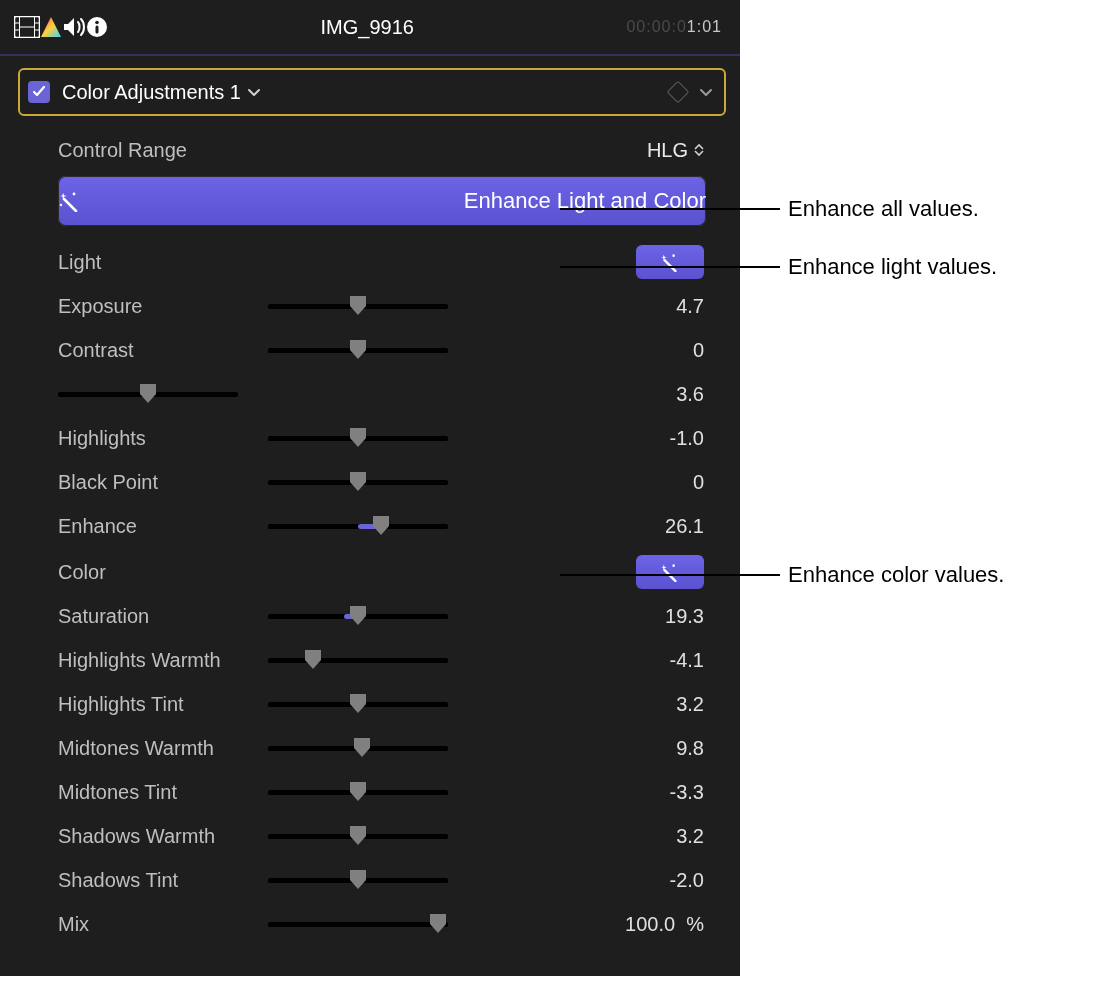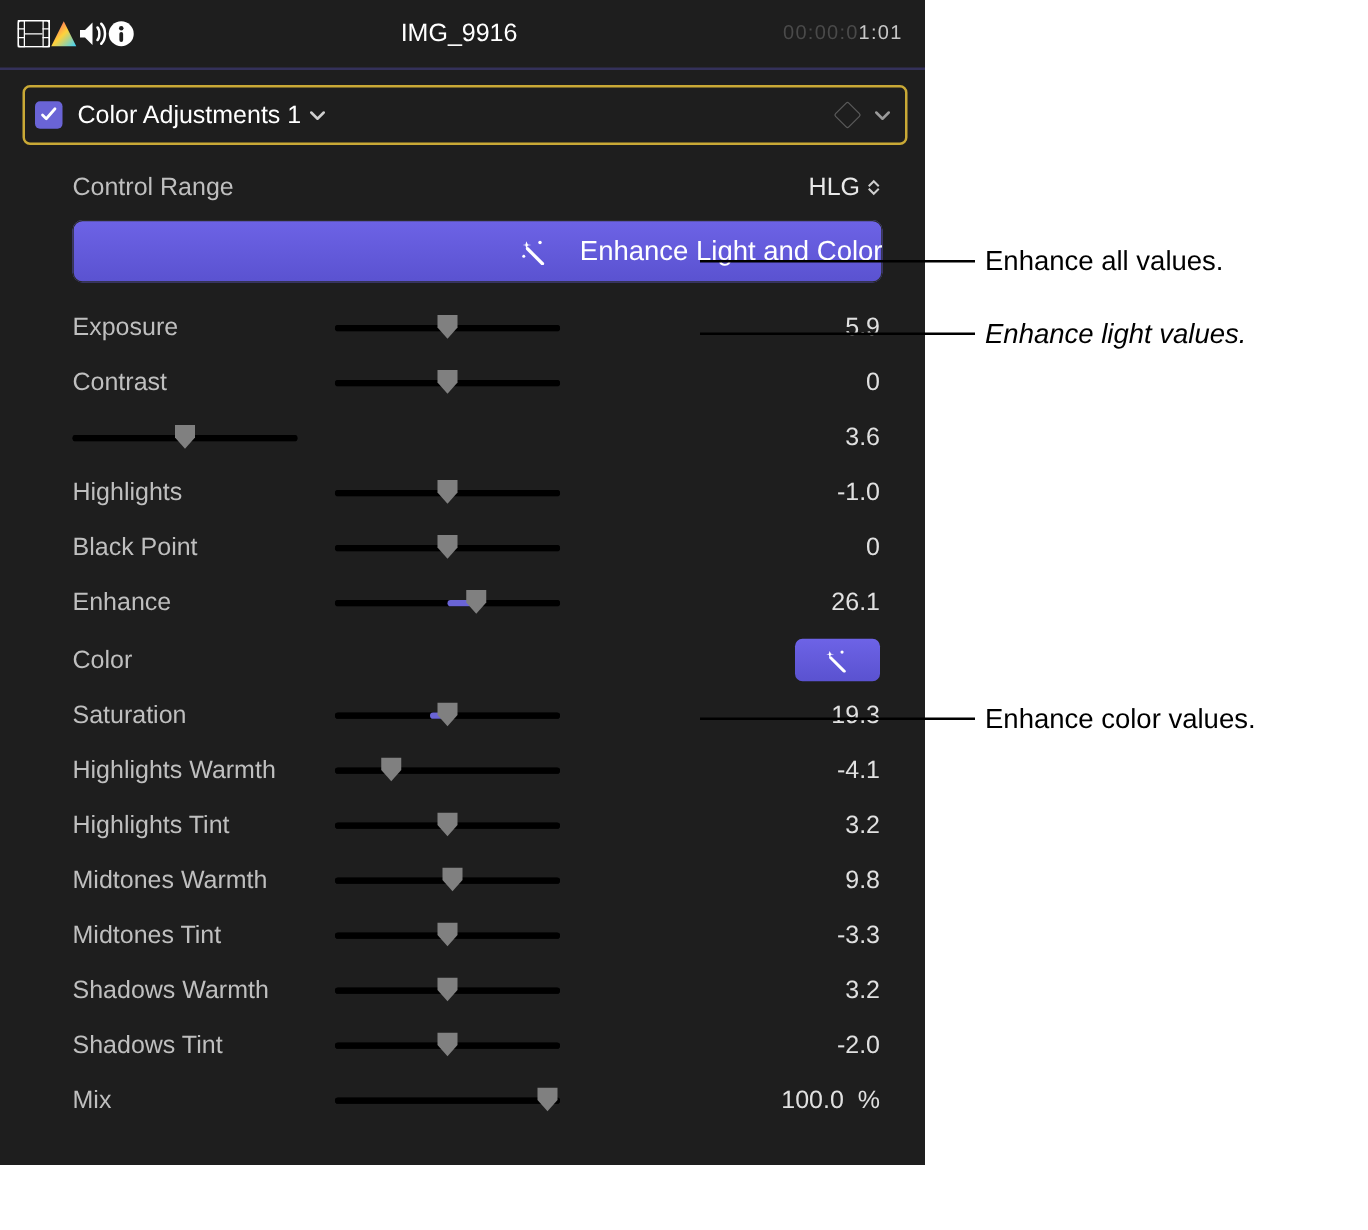--- a/index.html
+++ b/index.html
@@ -74,21 +74,21 @@
   .cr-select .updn { display:flex; flex-direction:column; line-height:0; }
   .cr-select .updn svg { display:block; }
 
   
   .enhance-all {
     height: 50px;
     margin: 4px 0 14px 0;
     border-radius: 8px;
     background: linear-gradient(#6d63e6,#5a52d0);
     color:#fff; font-size:22px; font-weight:500;
-    display:flex; align-items:center; justify-content:flex-end; gap:24px;
+    display:flex; align-items:center; justify-content:space-between; gap:24px;
     cursor:pointer;
     box-shadow: 0 0 0 1px #2b2b2b inset;
   }
 
   
   .wand {
     width: 68px; height:34px;
     border-radius:6px;
     background: linear-gradient(#6d63e6,#5a52d0);
     display:flex; align-items:center; justify-content:center;
@@ -225,36 +225,49 @@
     <div class="enhance-all">
       <svg width="24" height="22" viewBox="0 0 24 22">
         <path d="M2 3l1.3 2.6L6 6l-2.7.4L2 9l-.6-2.6L-1 6l2.4-.4z" transform="translate(3,0)" fill="#fff"></path>
         <path d="M6 9l12 12" stroke="#fff" stroke-width="2.6" stroke-linecap="round"></path>
         <circle cx="16" cy="4" r="1.4" fill="#fff"></circle>
         <circle cx="3" cy="15" r="1.2" fill="#fff"></circle>
       </svg>
       <span>Enhance Light and Color</span>
     </div>
 
+    <div class="row section">
+      <div class="label">Light</div>
+      <div class="slider-cell"></div>
+      <div class="value-cell" style="display:flex; justify-content:flex-end;">
+        <span class="wand">
+          <svg width="22" height="20" viewBox="0 0 24 22">
+                <path d="M2 3l1.3 2.6L6 6l-2.7.4L2 9l-.6-2.6L-1 6l2.4-.4z" transform="translate(3,0)" fill="#fff"></path>
+                <path d="M6 9l12 12" stroke="#fff" stroke-width="2.6" stroke-linecap="round"></path>
+                <circle cx="16" cy="4" r="1.4" fill="#fff"></circle>
+              </svg>
+        </span>
+      </div>
+    </div>
 
     <div id="light-sliders">
   <div class="row">
     <div class="label">Exposure</div>
     <div class="slider-cell">
       <div class="slider">
         <div class="track"></div>
         <div class="fill" style="left:50%; width:0%;"></div>
         <div class="thumb" style="left:50.0%; transform:translateX(-50%);">
           <svg width="20" height="20" viewBox="0 0 20 20">
                     <path d="M2 0h16v10l-8 9-8-9z" fill="#808080"></path>
                   </svg>
         </div>
       </div>
     </div>
-    <div class="value-cell">5.9</div>
+    <div class="value-cell">4.7</div>
   </div>
   <div class="row">
     <div class="label">Contrast</div>
     <div class="slider-cell">
       <div class="slider">
         <div class="track"></div>
         <div class="fill" style="left:50%; width:0%;"></div>
         <div class="thumb" style="left:50.0%; transform:translateX(-50%);">
           <svg width="20" height="20" viewBox="0 0 20 20">
                     <path d="M2 0h16v10l-8 9-8-9z" fill="#808080"></path>
@@ -464,21 +477,21 @@
       </div>
     </div>
 
   </div>
 </div>
 
 <div class="callout" style="left:560px; top:196px;">
   <div class="line" style="width:220px;"></div>
   <div class="txt">Enhance all values.</div>
 </div>
-<div class="callout" style="left:560px; top:254px;font-style:italic;">
+<div class="callout" style="left:560px; top:254px;">
   <div class="line" style="width:220px;"></div>
   <div class="txt">Enhance light values.</div>
 </div>
 <div class="callout" style="left:560px; top:562px;justify-content:space-between;">
   <div class="line" style="width:220px;"></div>
   <div class="txt">Enhance color values.</div>
 </div>
 
 </div>
 

